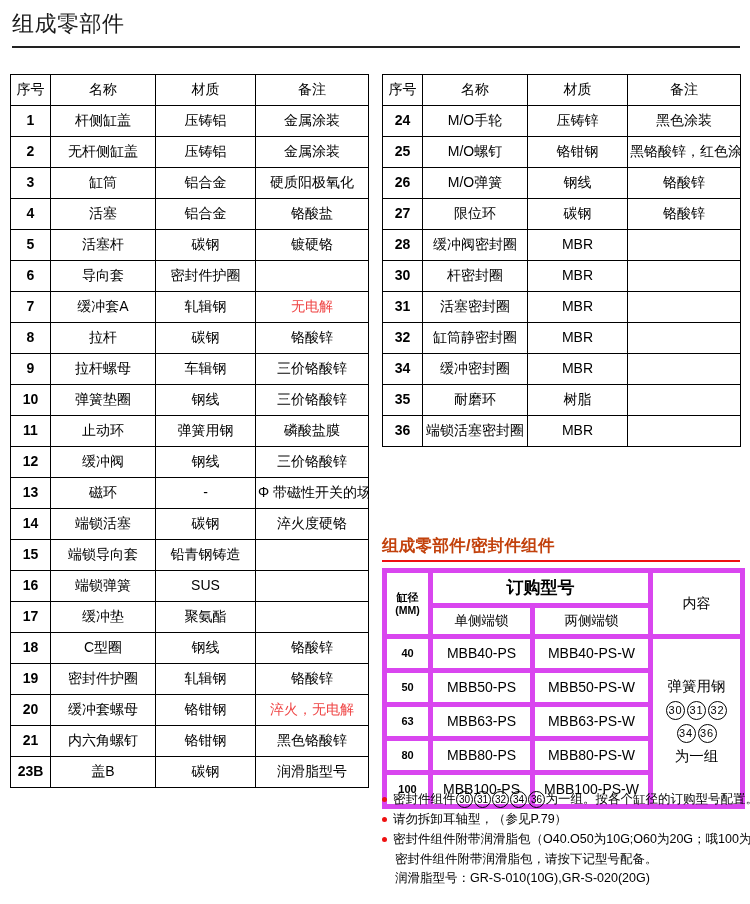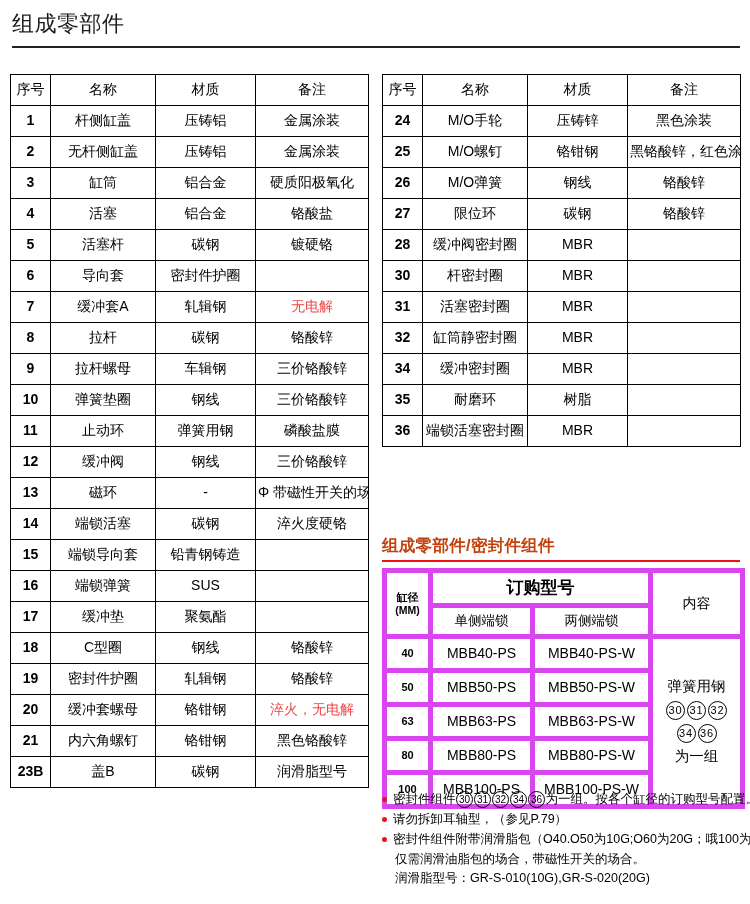--- a/index.html
+++ b/index.html
@@ -519,15 +519,15 @@
 <div class="notes">
   <div class="note">
     <span class="bullet"></span><span>密封件组件</span><span id="note1-circles"><span class="circnum inline">30</span><span class="circnum inline">31</span><span class="circnum inline">32</span><span class="circnum inline">34</span><span class="circnum inline">36</span></span><span>为一组。按各个缸径的订购型号配置。</span>
   </div>
   <div class="note">
     <span class="bullet"></span><span>请勿拆卸耳轴型，（参见P.79）</span>
   </div>
   <div class="note">
     <span class="bullet"></span><span>密封件组件附带润滑脂包（O40.O50为10G;O60为20G；哦100为300G）</span>
   </div>
-  <div class="note-sub indent2">仅需润滑油脂包的场合，带磁性开关的场合。</div>
+  <div class="note-sub indent2">密封件组件附带润滑脂包，请按下记型号配备。</div>
   <div class="note-sub indent2">润滑脂型号：GR-S-010(10G),GR-S-020(20G)</div>
 </div>
 
 </body></html>

